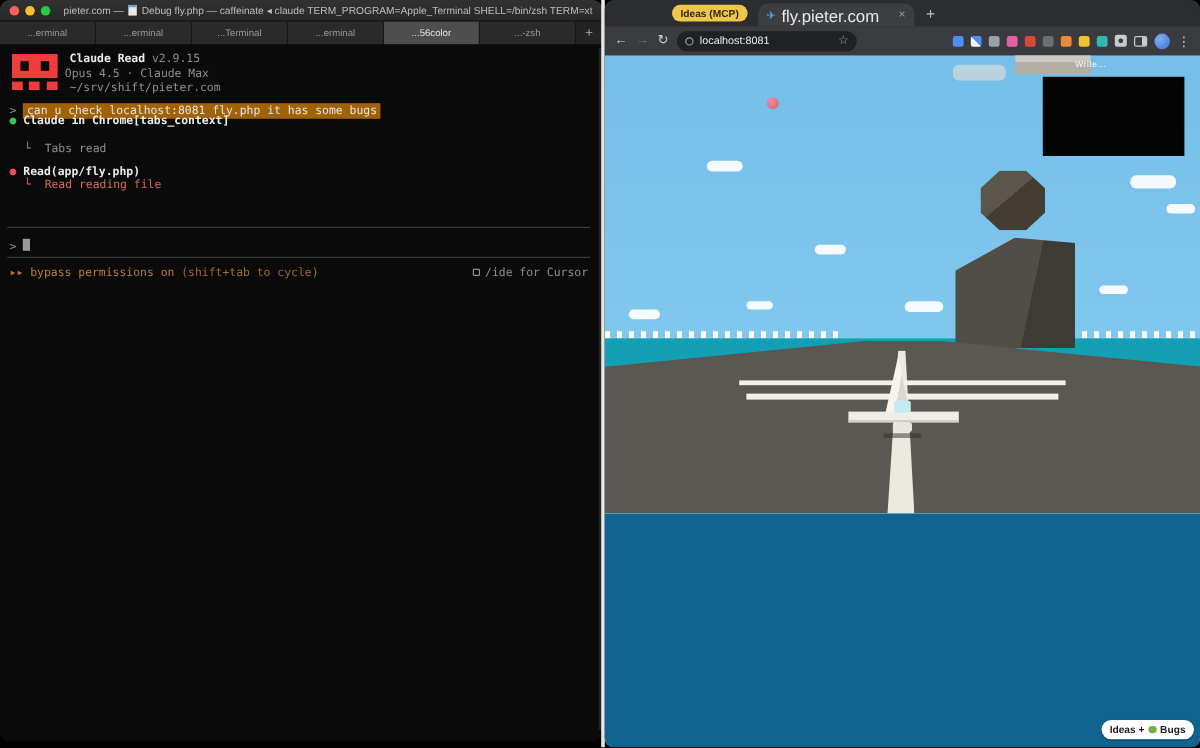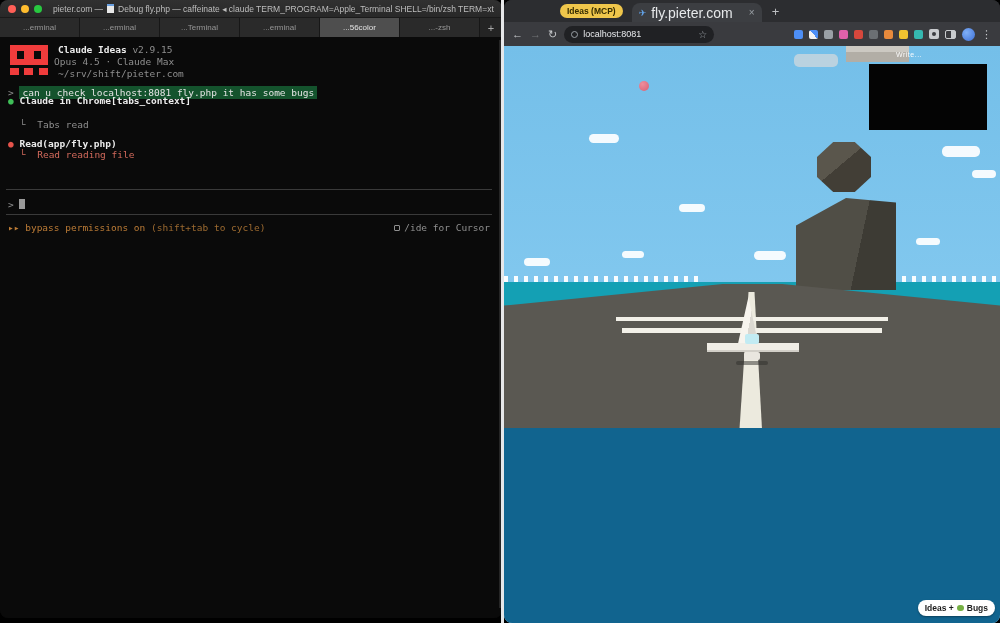--- a/index.html
+++ b/index.html
@@ -15,21 +15,21 @@
   .doc-ico { display:inline-block; width:7px; height:9px; background:#e8e8e8; border-top:2px solid #6aa0e0; flex:none; }
   .t-tabbar { position:absolute; left:0; top:18px; right:0; height:19px; background:#1f1f1f; display:flex; }
   .t-tab { flex:1; display:flex; align-items:center; justify-content:center; font-size:8px; color:#979797; background:#2a2a2a; border-right:1px solid #171717; overflow:hidden; white-space:nowrap; }
   .t-tab.active { background:#4e4e4e; color:#e3e3e3; }
   .t-tab-plus { flex:none; width:22px; display:flex; align-items:center; justify-content:center; color:#aaa; font-size:11px; background:#242424; }
   .t-body { position:absolute; left:0; top:37px; right:0; bottom:0; background:#0a0a0a; font-family:"DejaVu Sans Mono", monospace; font-size:9.5px; line-height:11px; color:#cfcfcf; }
   .t-line { position:absolute; left:8px; white-space:pre; }
   .dim { color:#8f8f8f; } .whiteb { color:#ececec; font-weight:bold; }
   .green { color:#3fbf58; } .red { color:#e5534b; } .redtext { color:#d36a5c; }
   .orange { color:#d9933f; } .orangeb { color:#d9933f; font-weight:bold; }
-  .cmdhl { background:#14532d; color:#e4e4e4; padding:1px 3px; }
+  .cmdhl { background:#a16207; color:#e4e4e4; padding:1px 3px; }
   .t-hr { position:absolute; left:6px; right:10px; height:1px; background:#3a3a3a; }
   .cursor { display:inline-block; width:6px; height:10px; background:#9a9a9a; vertical-align:-1px; }
   .t-footer { position:absolute; left:8px; right:12px; top:185px; display:flex; justify-content:space-between; white-space:pre; }
   .foot-orange { color:#bd7c36; } .foot-orange-dim { color:#9c6a30; }
   .sq-ico { display:inline-block; width:6px; height:6px; border:1px solid #8f8f8f; border-radius:1px; margin-right:4px; }
   .logo { position:absolute; left:10px; top:8px; width:38px; height:30px; }
   .l-head { position:absolute; left:0; top:0; width:38px; height:20px; background:#f03c3c; }
   .l-eye { position:absolute; width:7px; height:8px; background:#0a0a0a; top:6px; }
   .e1 { left:7px; } .e2 { left:24px; }
   .l-foot { position:absolute; top:23px; height:7px; width:9px; background:#f03c3c; }
@@ -136,21 +136,21 @@
       <div class="logo">
         <div class="l-head">
             <div class="l-eye e1"></div>
             <div class="l-eye e2"></div>
           </div>
         <div class="l-foot f1"></div>
           <div class="l-foot f2"></div>
           <div class="l-foot f3"></div>
       </div>
 
-      <div class="t-line" style="top:7px; left:58px;"><span class="whiteb">Claude Ideas</span><span class="dim"> </span><span class="dim">v2.9.15</span></div>
+      <div class="t-line" style="top:7px; left:58px;"><span class="whiteb">Claude Read</span><span class="dim"> </span><span class="dim">v2.9.15</span></div>
       <div class="t-line dim" style="top:19px; left:54px;">Opus 4.5 · Claude Max</div>
       <div class="t-line dim" style="top:31px; left:58px;">~/srv/shift/pieter.com</div>
 
       <div class="t-line" style="top:50px;"><span class="dim">&gt;</span><span> </span><span class="cmdhl">can u check localhost:8081 fly.php it has some bugs</span></div>
 
       <div class="t-line" style="top:58px;"><span class="green">●</span><span> </span><span class="whiteb">Claude in Chrome[tabs_context]</span></div>
       <div class="t-line dim" style="top:82px; left:20px;"><span>└</span><span>  </span><span>Tabs read</span></div>
 
       <div class="t-line" style="top:101px;"><span class="red">●</span><span> </span><span class="whiteb">Read(app/fly.php)</span></div>
       <div class="t-line redtext" style="top:112px; left:20px;"><span>└</span><span>  </span><span>Read reading file</span></div>

